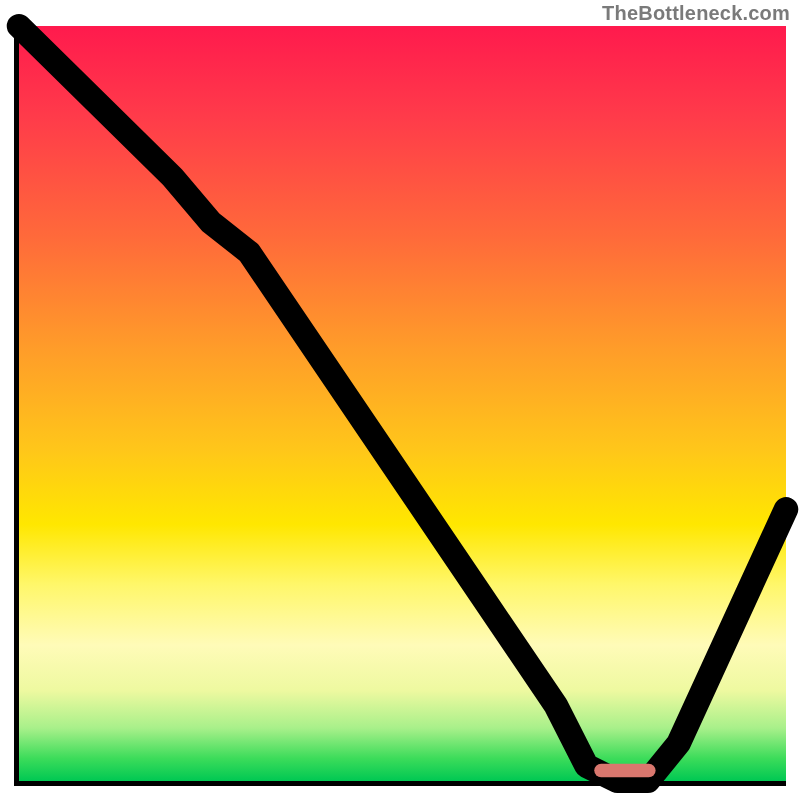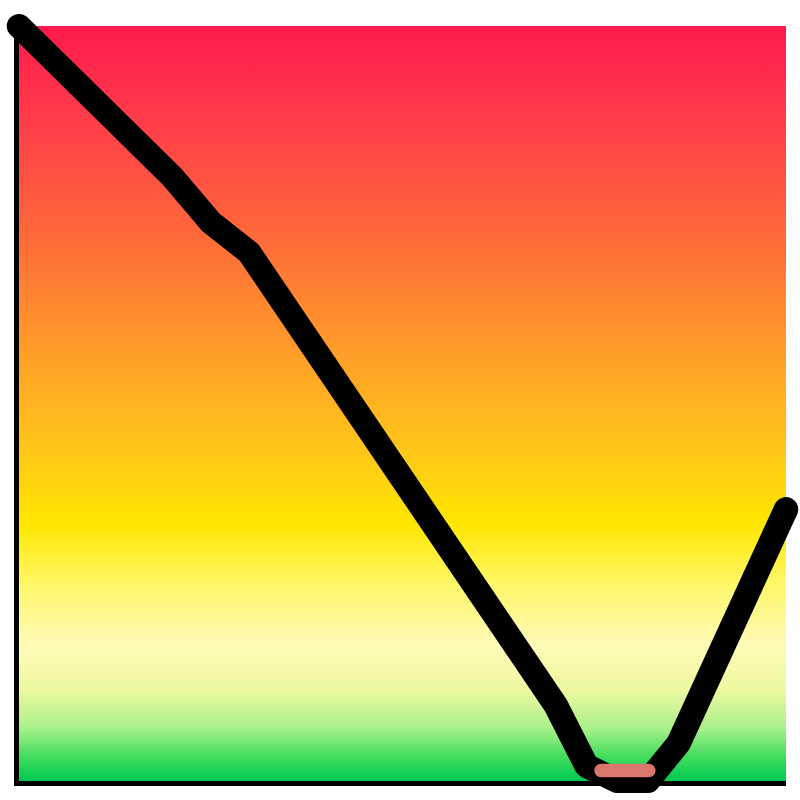--- a/index.html
+++ b/index.html
@@ -76,20 +76,21 @@
   }
   .marker {
     fill: #d9776e;
     stroke: none;
   }
 </style>
 </head>
 <body>
 
 <div class="chart-wrap">
+  <div class="watermark">TheBottleneck.com</div>
 
   <div class="plot-area">
     <div class="grad"></div>
 
     <svg class="curve" viewBox="0 0 100 100" preserveAspectRatio="none">
 
       <path d="M0.00 0.00 L10.00 10.00 L20.00 20.00 L25.00 26.00 L30.00 30.00 L40.00 45.00 L50.00 60.00 L60.00 75.00 L70.00 90.00 L74.00 98.00 L78.00 100.00 L82.00 100.00 L86.00 95.00 L100.00 64.00"></path>
       <rect class="marker" x="75" y="97.7" width="8" height="1.8" rx="0.9" ry="2"></rect>
     </svg>
   </div>

